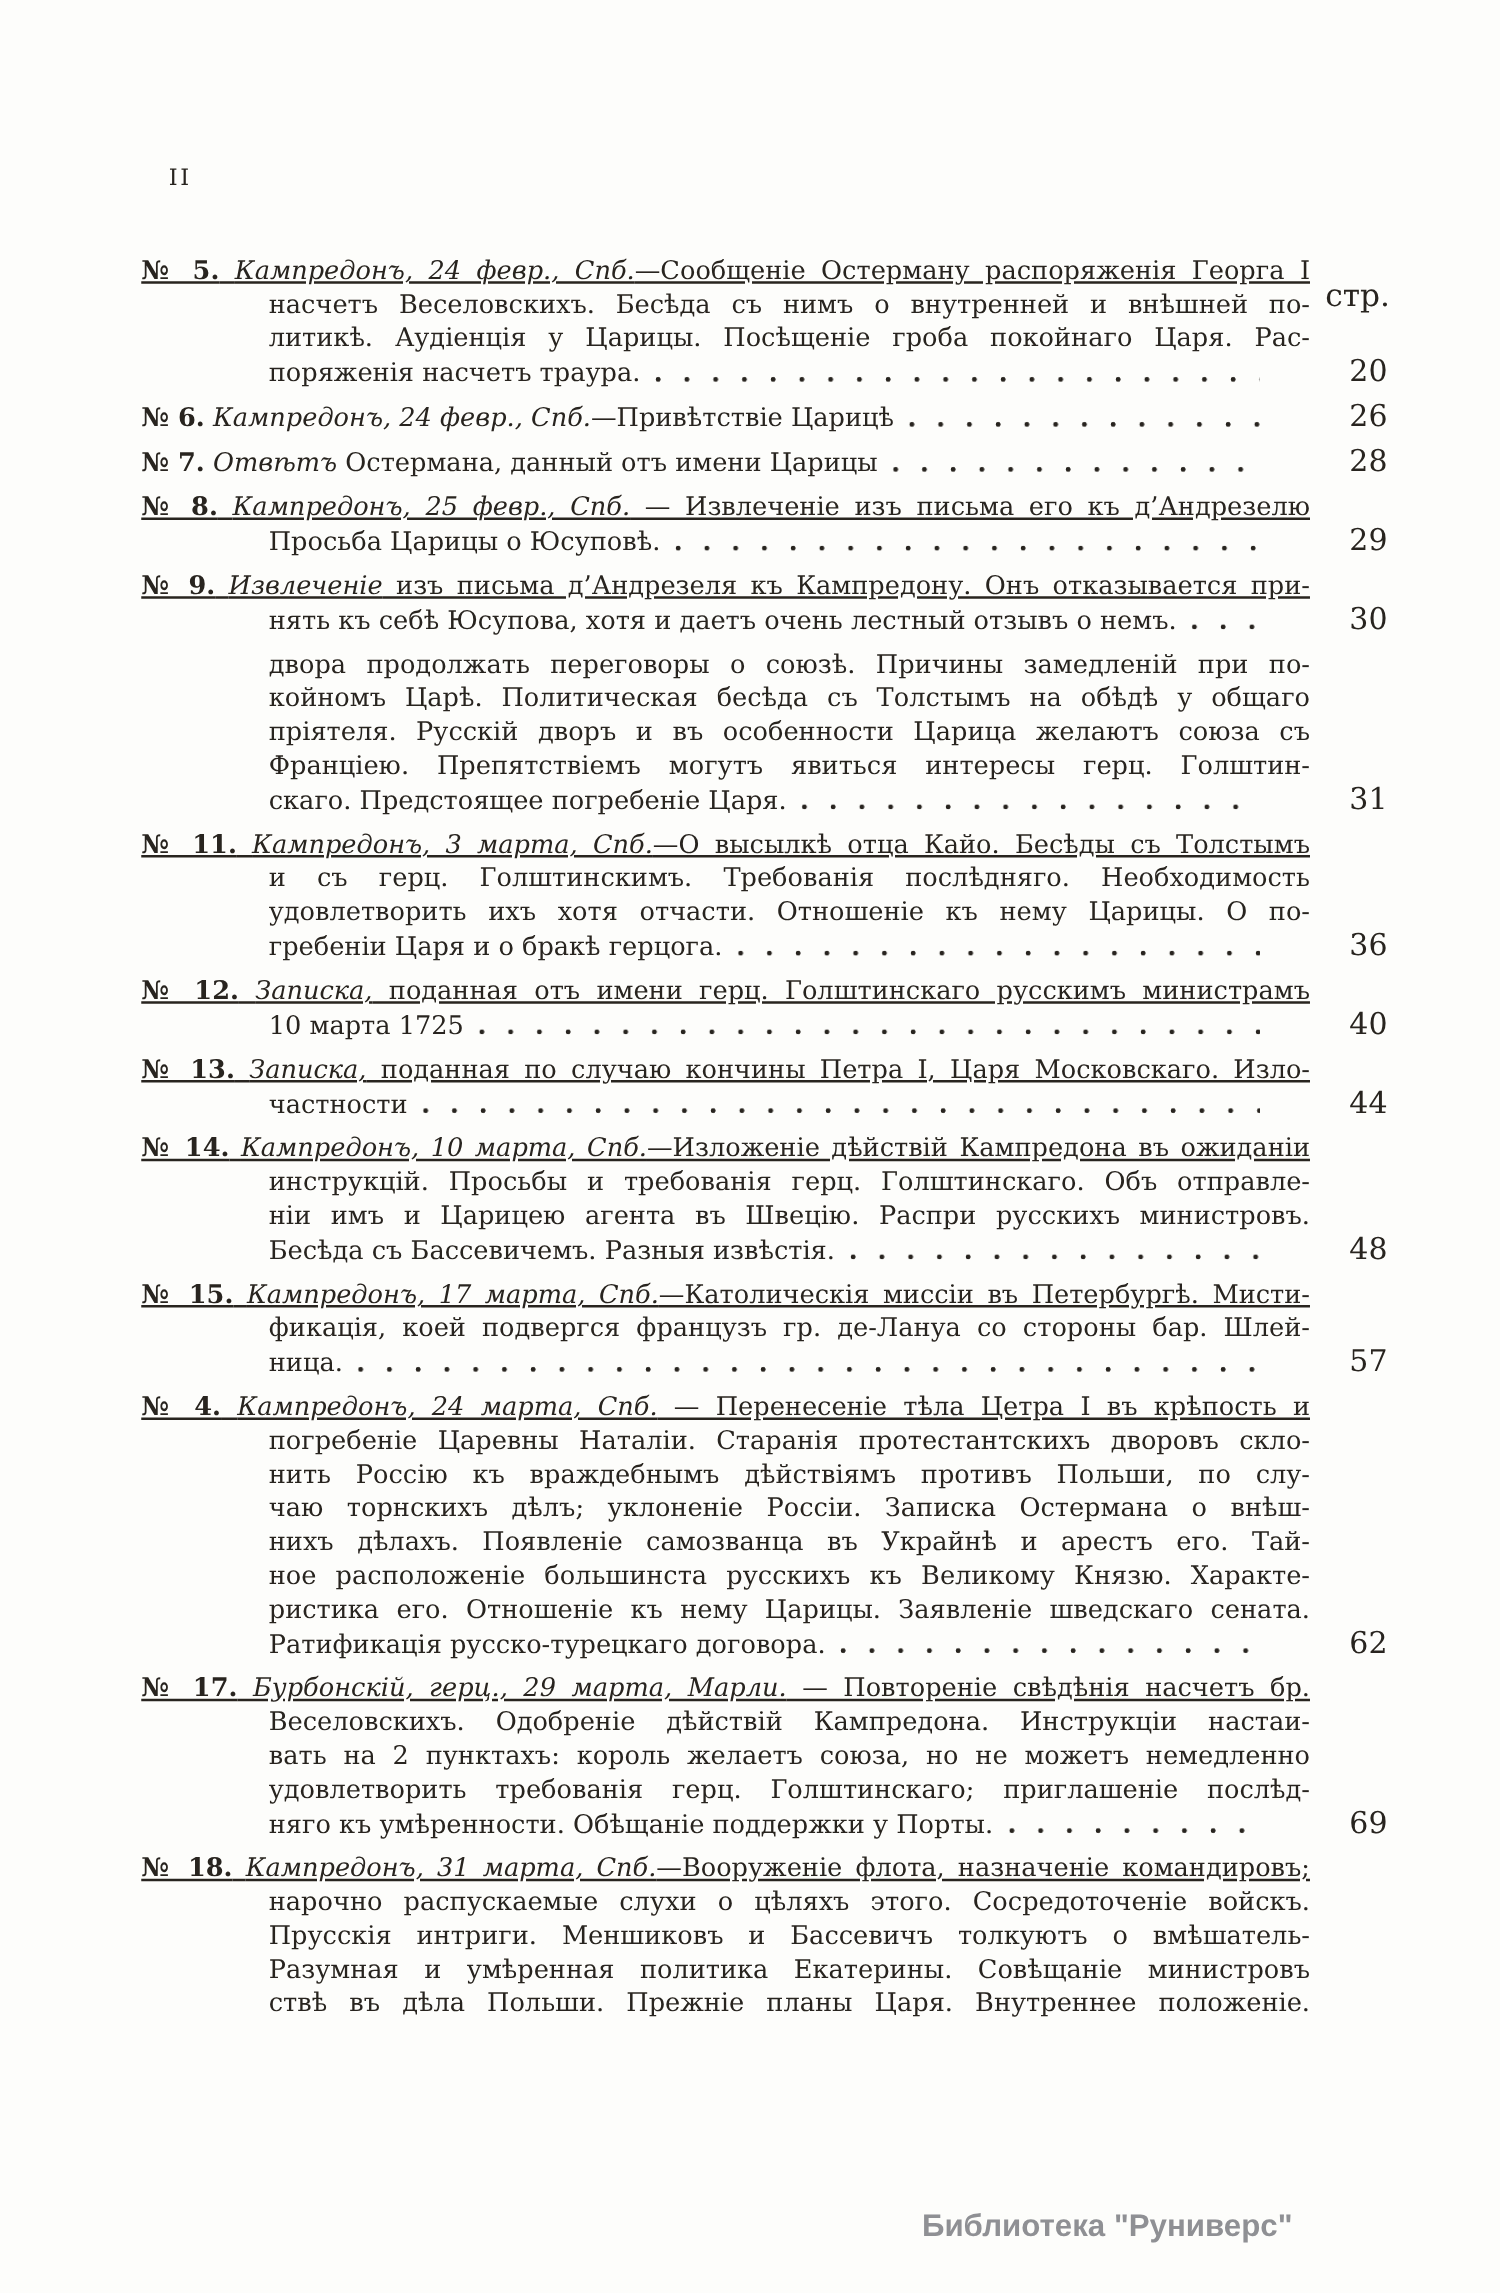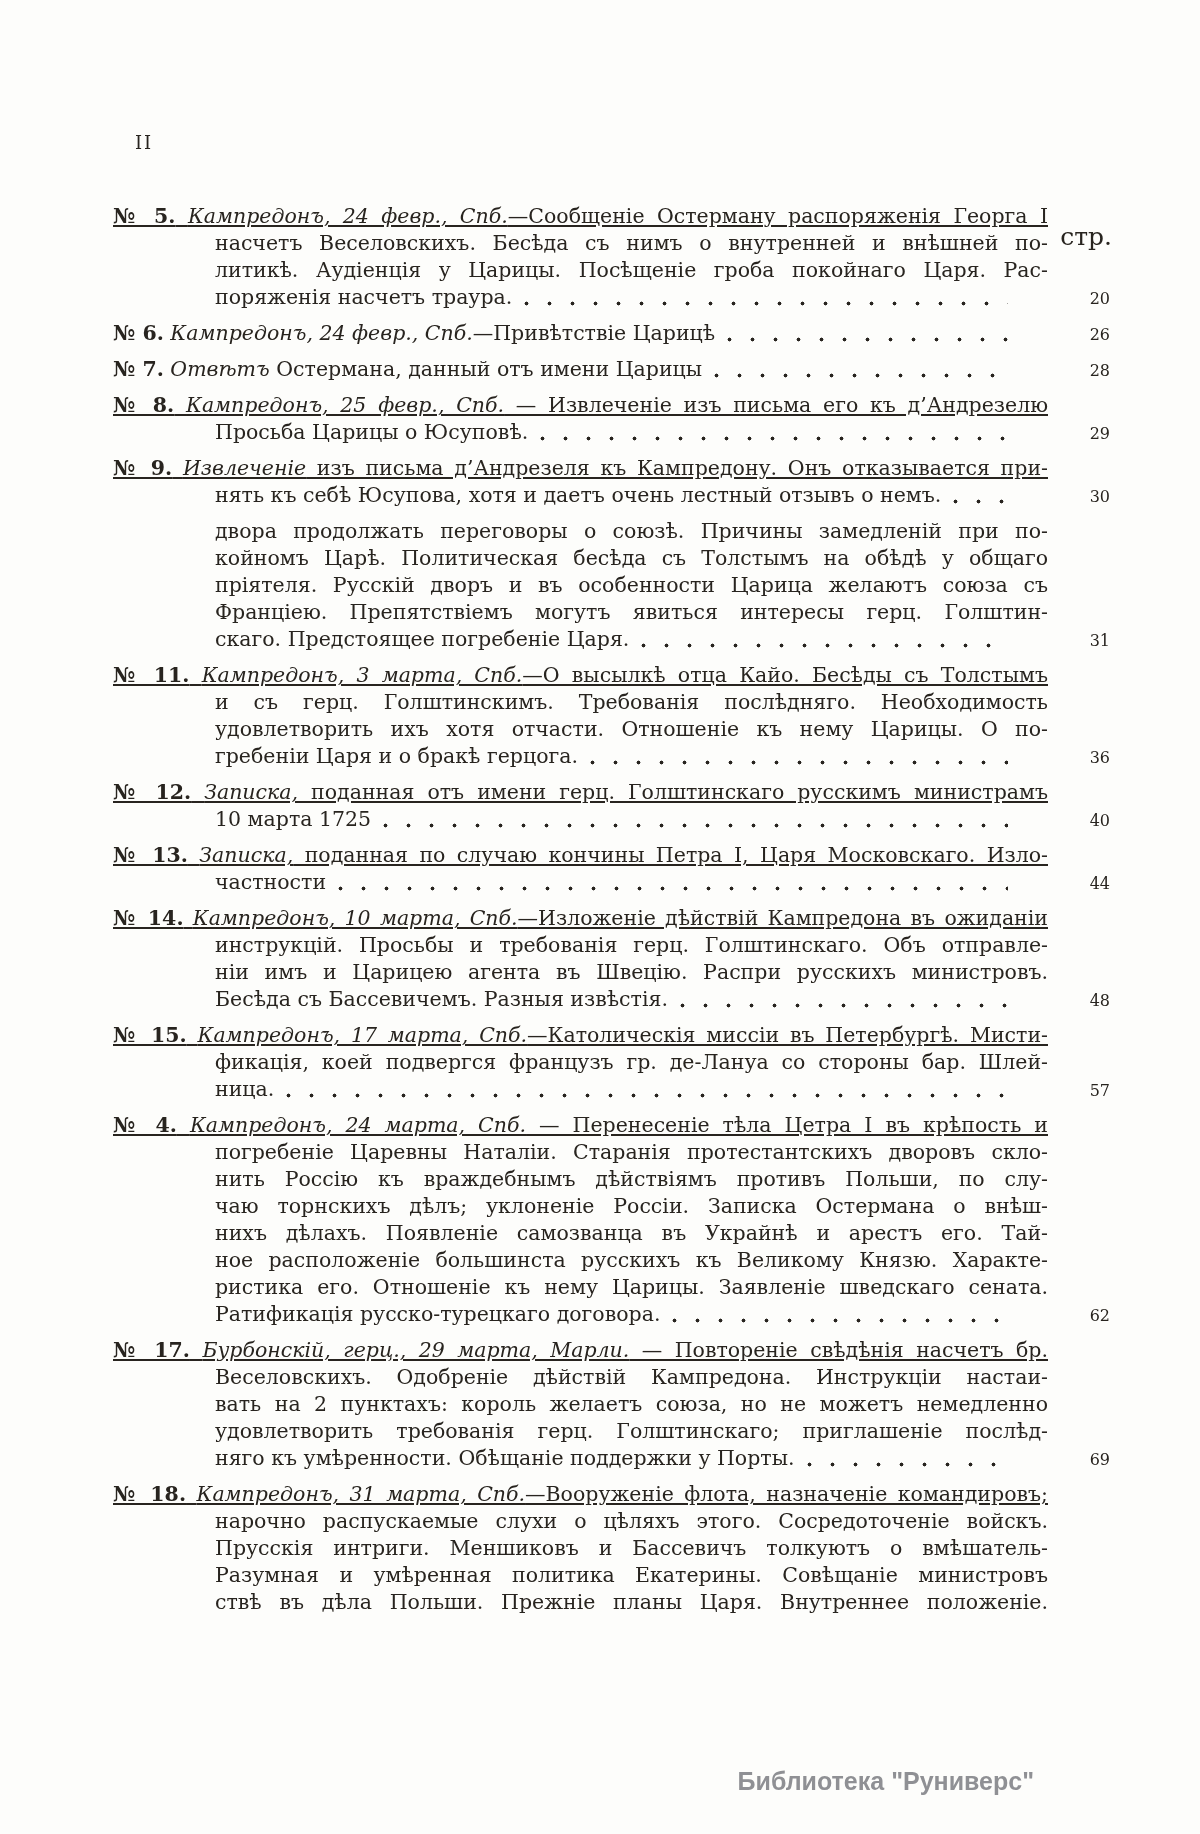--- a/index.html
+++ b/index.html
@@ -49,21 +49,21 @@
   .text{white-space:nowrap;}
   .leader{
     flex:1 1 20px;
     align-self:stretch;
     margin:0 38px 0 12px;
     background-image:radial-gradient(circle at 2.5px 2.5px,var(--ink) 1.7px,transparent 2.2px);
     background-size:23px 5px;
     background-repeat:repeat-x;
     background-position:left 0 bottom 6px;
   }
-  .pageno{flex:none;width:64px;text-align:right;font-size:16px;}
+  .pageno{flex:none;width:64px;text-align:right;font-size:24px;}
   .watermark{
     position:absolute;right:166px;top:1767px;
     font-family:"Liberation Sans","DejaVu Sans",sans-serif;
     font-weight:bold;font-size:25px;
     color:var(--watermark);
     white-space:nowrap;
   }
 </style>
 </head>
 <body>

